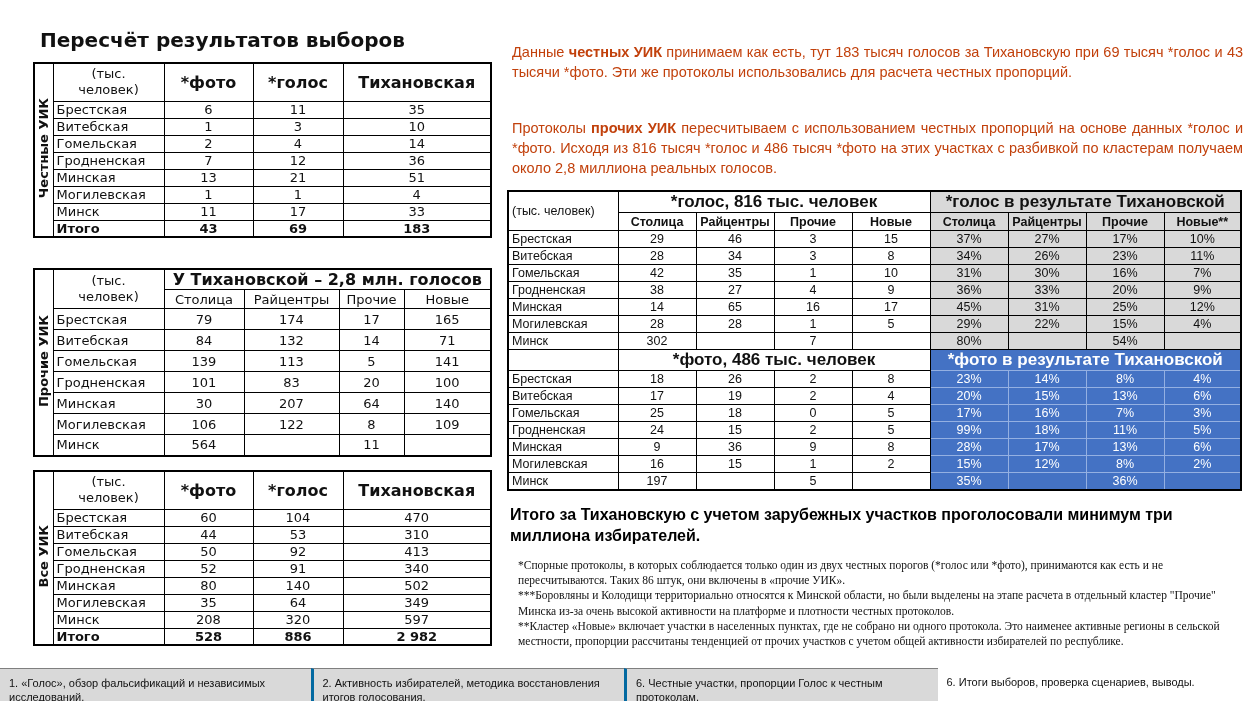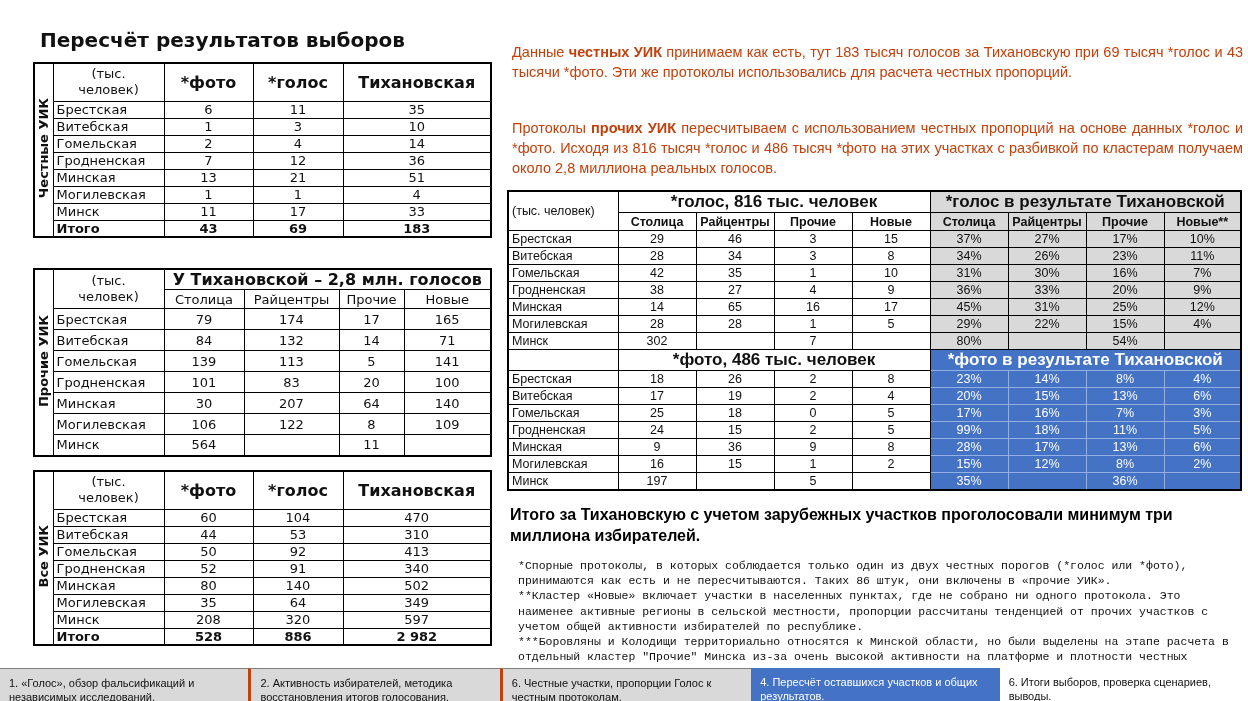--- a/index.html
+++ b/index.html
@@ -22,39 +22,39 @@
   #lt0{left:33px;top:62px}   #lt0 tr.hdr{height:38px}  #lt0 tr.data{height:17px}
   #lt1{left:33px;top:268px}  #lt1 tr.hdr{height:19px}  #lt1 tr.hdr2{height:19px} #lt1 tr.data{height:21px}
   #lt2{left:33px;top:470px}  #lt2 tr.hdr{height:38px}  #lt2 tr.data{height:17px}
 
   
   #p1,#p2{left:512px;width:731px;font-family:"Liberation Sans",sans-serif;font-size:14.5px;line-height:1.38;text-align:justify;color:#c2410c}
   #p1{top:42px} #p2{top:118px}
   #p1 b,#p2 b{font-weight:700}
   #conclusion{left:510px;top:504px;width:710px;font-family:"Liberation Sans",sans-serif;font-weight:700;font-size:16px;line-height:1.32;color:#000}
   #footnotes{left:518px;top:558px;width:724px}
-  #footnotes p{font-family:Liberation Mono, monospace;font-size:11.5px;line-height:1.32;color:#111}
+  #footnotes p{font-family:Liberation Serif, serif;font-size:11.5px;line-height:1.32;color:#111}
 
   
   #bt{left:507px;top:190px}
   .btable{border-collapse:collapse;table-layout:fixed;border:2px solid #000;background:#fff;font-family:"Liberation Sans",sans-serif}
   .btable td{border:1px solid #000;font-size:12.5px;color:#111;text-align:center;height:17px;padding:0 2px;white-space:nowrap;overflow:hidden}
   .btable tr.bhdr td,.btable tr.bhdr2 td{height:18px}
   .btable .bcorner{text-align:left;padding-left:3px}
   .btable .bspan{font-weight:700;font-size:17px}
   .btable .bsub{font-weight:700}
   .btable .lbl{text-align:left;padding-left:3px}
   .btable td.gray{background:var(--gray)}
   .btable td.blue{background:var(--accent);color:#fff;border-color:#94b0e2}
 
   
   #tabbar{position:absolute;left:0;bottom:0;width:1248px;height:33px;display:flex;font-family:"Liberation Sans",sans-serif}
   .tab{flex:1 1 0;font-size:11px;line-height:1.3;padding:7px 9px;color:#111;overflow:hidden;cursor:pointer}
   .tab.gray{background:var(--gray);border-top:1px solid #7f7f7f}
-  .tab.gray + .tab.gray{border-left:3px solid #c2410c}
+  .tab.gray + .tab.gray{border-left:3px solid #0369a1}
   .tab.active{background:var(--accent);color:#fff}
   .tab.plain{background:#fff}
 </style>
 </head>
 <body>
 
 <h1 id="title" class="abs">Пересчёт результатов выборов</h1>
 
 <div id="lt0" class="abs">
     <table class="ltable">
@@ -462,23 +462,22 @@
           <td class="num blue"></td>
         </tr>
       </tbody>
     </table>
   </div>
 
 <h2 id="conclusion" class="abs">Итого за Тихановскую с учетом зарубежных участков проголосовали минимум три миллиона избирателей.</h2>
 
 <div id="footnotes" class="abs">
   <p>*Спорные протоколы, в которых соблюдается только один из двух честных порогов (*голос или *фото), принимаются как есть и не пересчитываются. Таких 86 штук, они включены в «прочие УИК».</p>
+  <p>***Боровляны и Колодищи территориально относятся к Минской области, но были выделены на этапе расчета в отдельный кластер "Прочие" Минска из-за очень высокой активности на платформе и плотности честных протоколов.</p>
   <p>**Кластер «Новые» включает участки в населенных пунктах, где не собрано ни одного протокола. Это наименее активные регионы в сельской местности, пропорции рассчитаны тенденцией от прочих участков с учетом общей активности избирателей по республике.</p>
-  <p>***Боровляны и Колодищи территориально относятся к Минской области, но были выделены на этапе расчета в отдельный кластер "Прочие" Минска из-за очень высокой активности на платформе и плотности честных протоколов.</p>
 </div>
 
 <div id="tabbar">
     <div class="tab gray"><span class="tab-label">1. «Голос», обзор фальсификаций и независимых исследований.</span></div>
     <div class="tab gray"><span class="tab-label">2. Активность избирателей, методика восстановления итогов голосования.</span></div>
     <div class="tab gray"><span class="tab-label">6. Честные участки, пропорции Голос к честным протоколам.</span></div>
-    <div class="tab active"><span class="tab-label">4. Пересчёт оставшихся участков и общих результатов.</span></div>
     <div class="tab plain"><span class="tab-label">6. Итоги выборов, проверка сценариев, выводы.</span></div>
   </div>
 
 </body></html>

